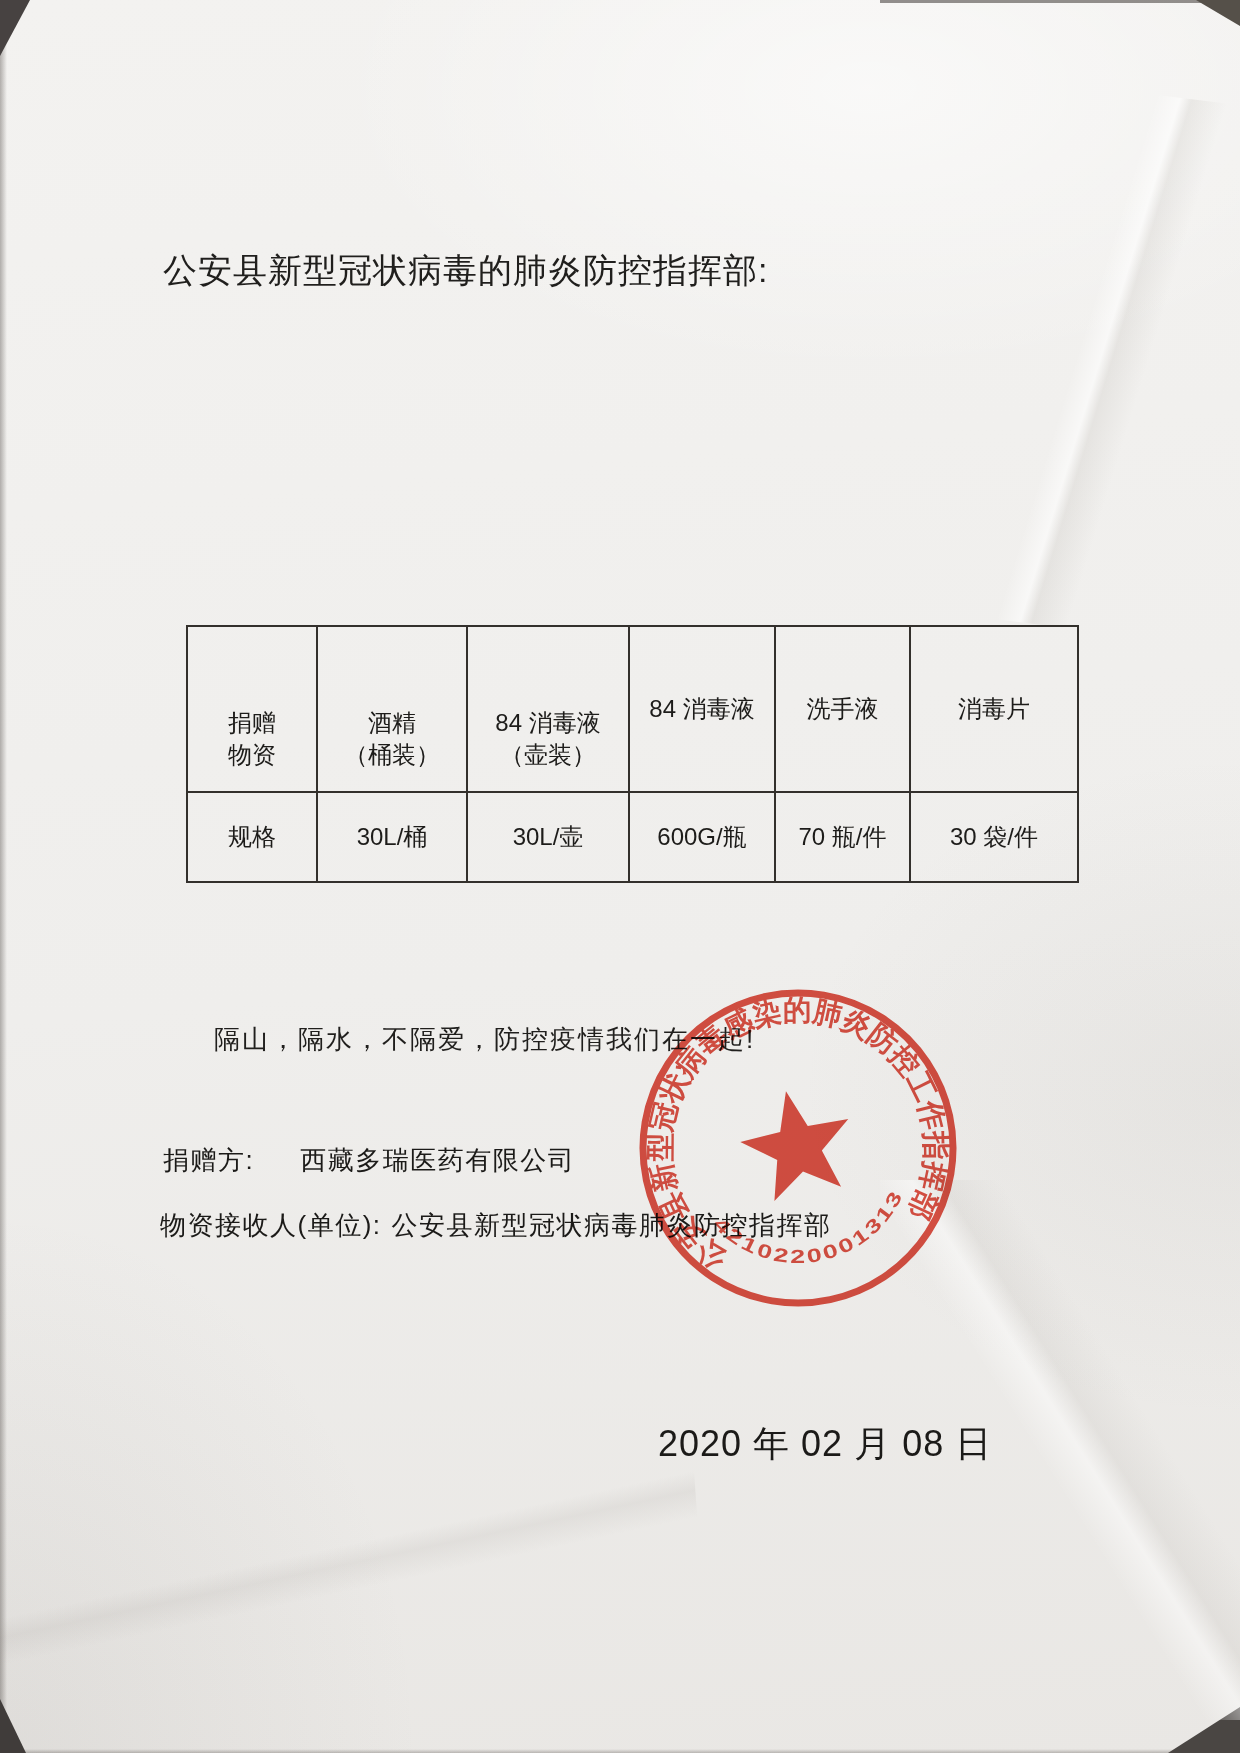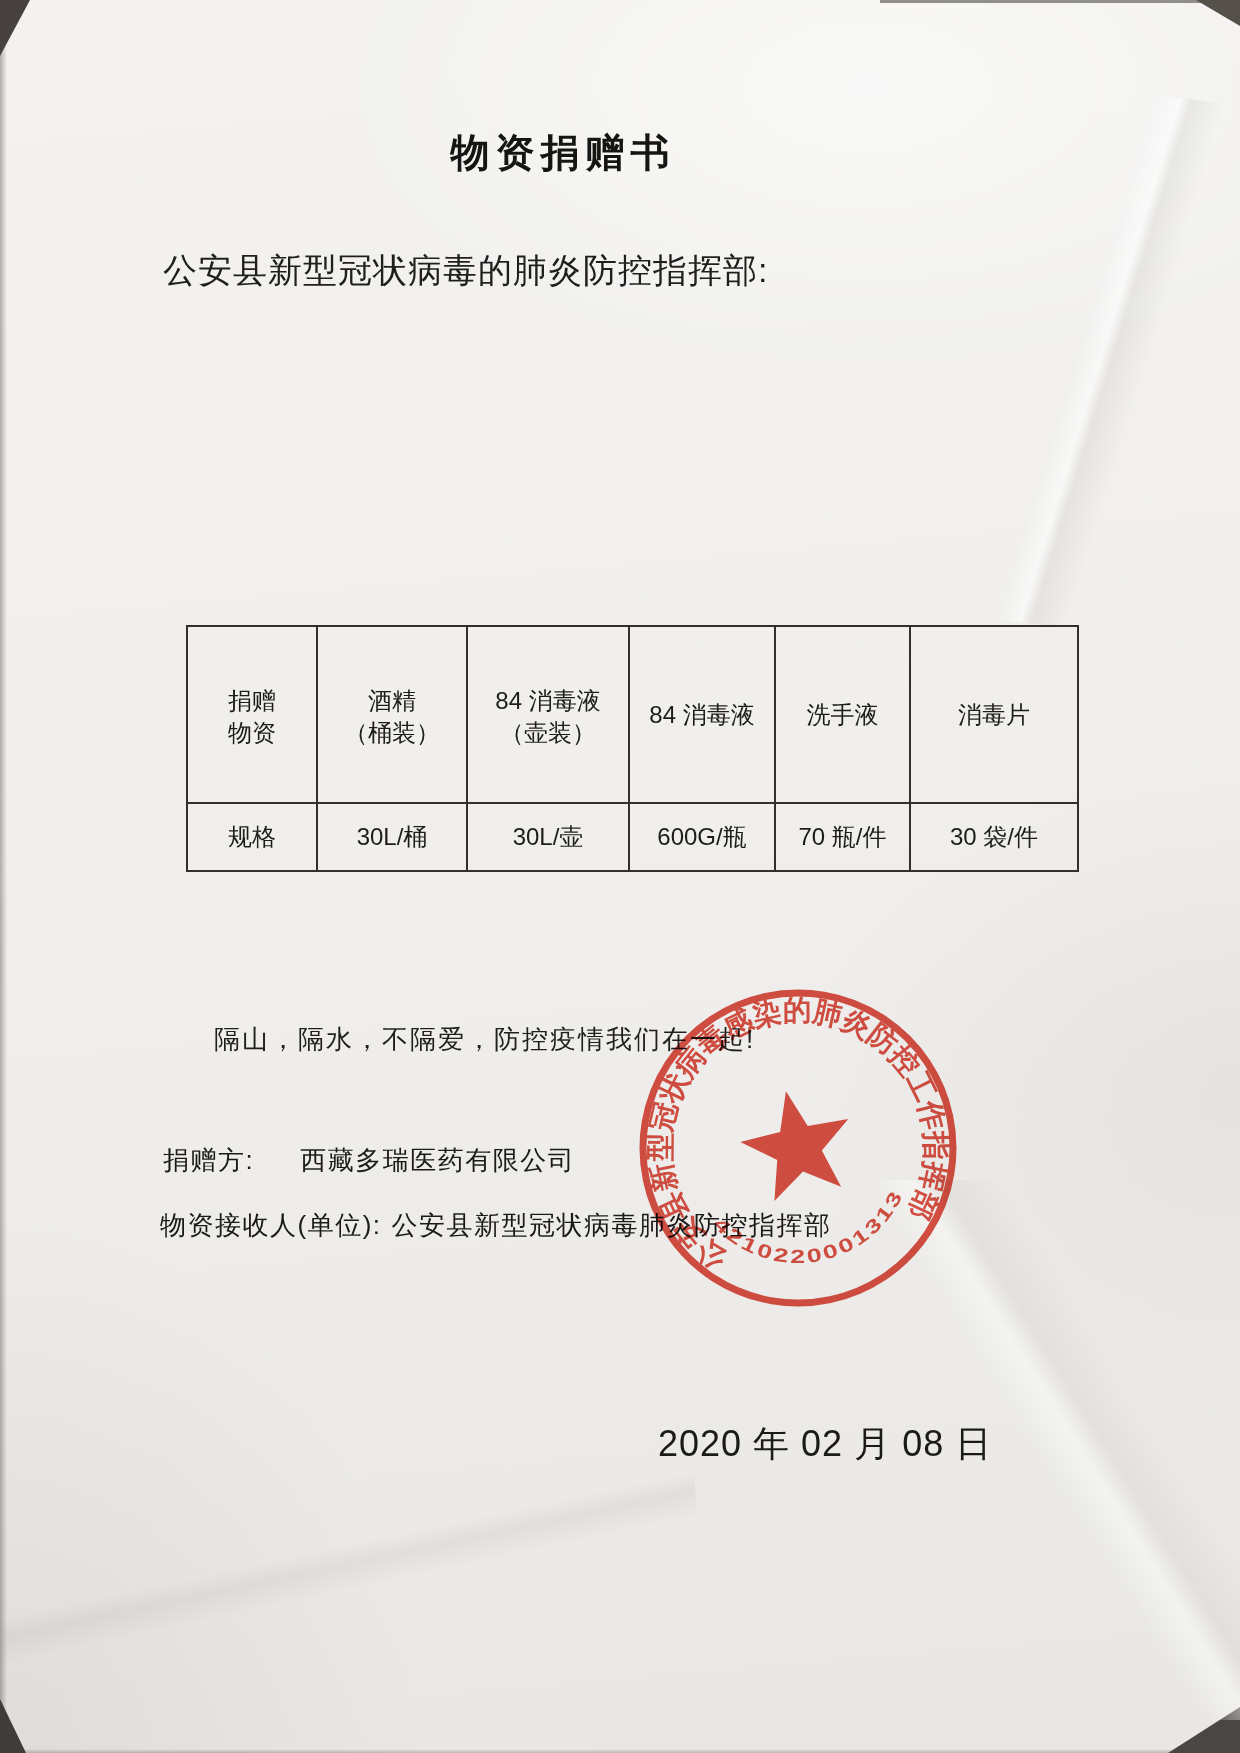--- a/index.html
+++ b/index.html
@@ -51,24 +51,24 @@
     font-size:25px; line-height:52px; letter-spacing:1.5px;
     text-align:justify; text-indent:2em; color:#201f1d;
   }
 
   table.donation {
     position:absolute; left:186px; top:625px;
     border-collapse:collapse; table-layout:fixed;
     font-size:24px; color:#1d1c1a;
   }
   table.donation td { border:2px solid #33302c; padding:0; text-align:center; vertical-align:middle; }
-  .hsplit { display:flex; flex-direction:column; justify-content:center;
-            height:164px; padding:14px 2px 20px;margin-top:11px; }
+  .hsplit { display:flex; flex-direction:column; justify-content:flex-end;
+            height:164px; padding:14px 2px 20px; }
   .hcenter { display:flex; align-items:center; justify-content:center; height:164px; }
-  tr.vals td { height:68px; }
+  tr.vals td { height:90px; }
 
   .slogan {
     position:absolute; left:214px; top:1022px;
     font-size:26px; letter-spacing:2px; color:#201f1d;
   }
   .sign-line { position:absolute; font-size:26px; letter-spacing:1.5px; color:#1b1a18; }
   .sign-line.donor    { left:163px; top:1143px; }
   .sign-line.receiver { left:160px; top:1208px; }
   .sign-line .lbl { display:inline-block; }
   .sign-line.donor .val { margin-left:46px; }
@@ -90,21 +90,20 @@
   <div class="edge-top"></div>
   <div class="edge-bottom"></div>
   <div class="corner tl"></div>
   <div class="corner tr"></div>
   <div class="corner bl"></div>
   <div class="corner br"></div>
   <div class="crease c1"></div>
   <div class="crease c2"></div>
   <div class="crease c3"></div>
 
-  <div class="doc-title">物资捐赠书</div>
 
   <div class="salutation">公安县新型冠状病毒的肺炎防控指挥部:</div>
 
 
   <table class="donation">
     <colgroup>
       <col style="width:130px">
         <col style="width:150px">
         <col style="width:162px">
       <col style="width:146px">

